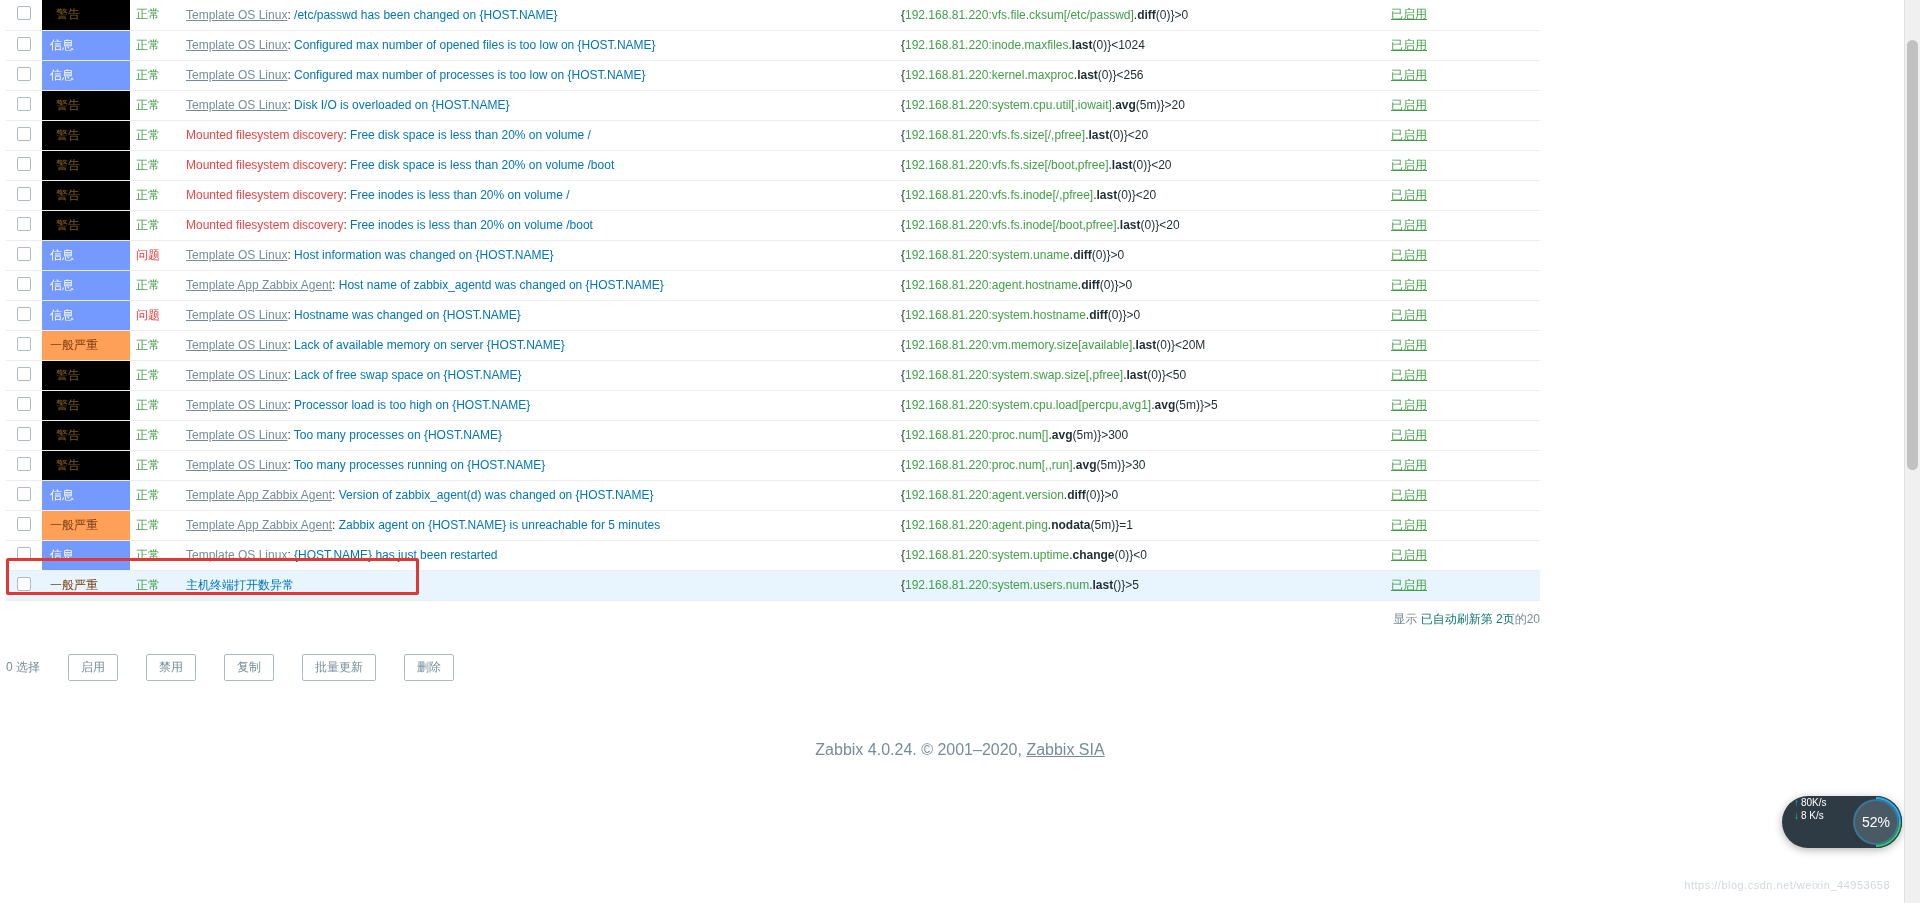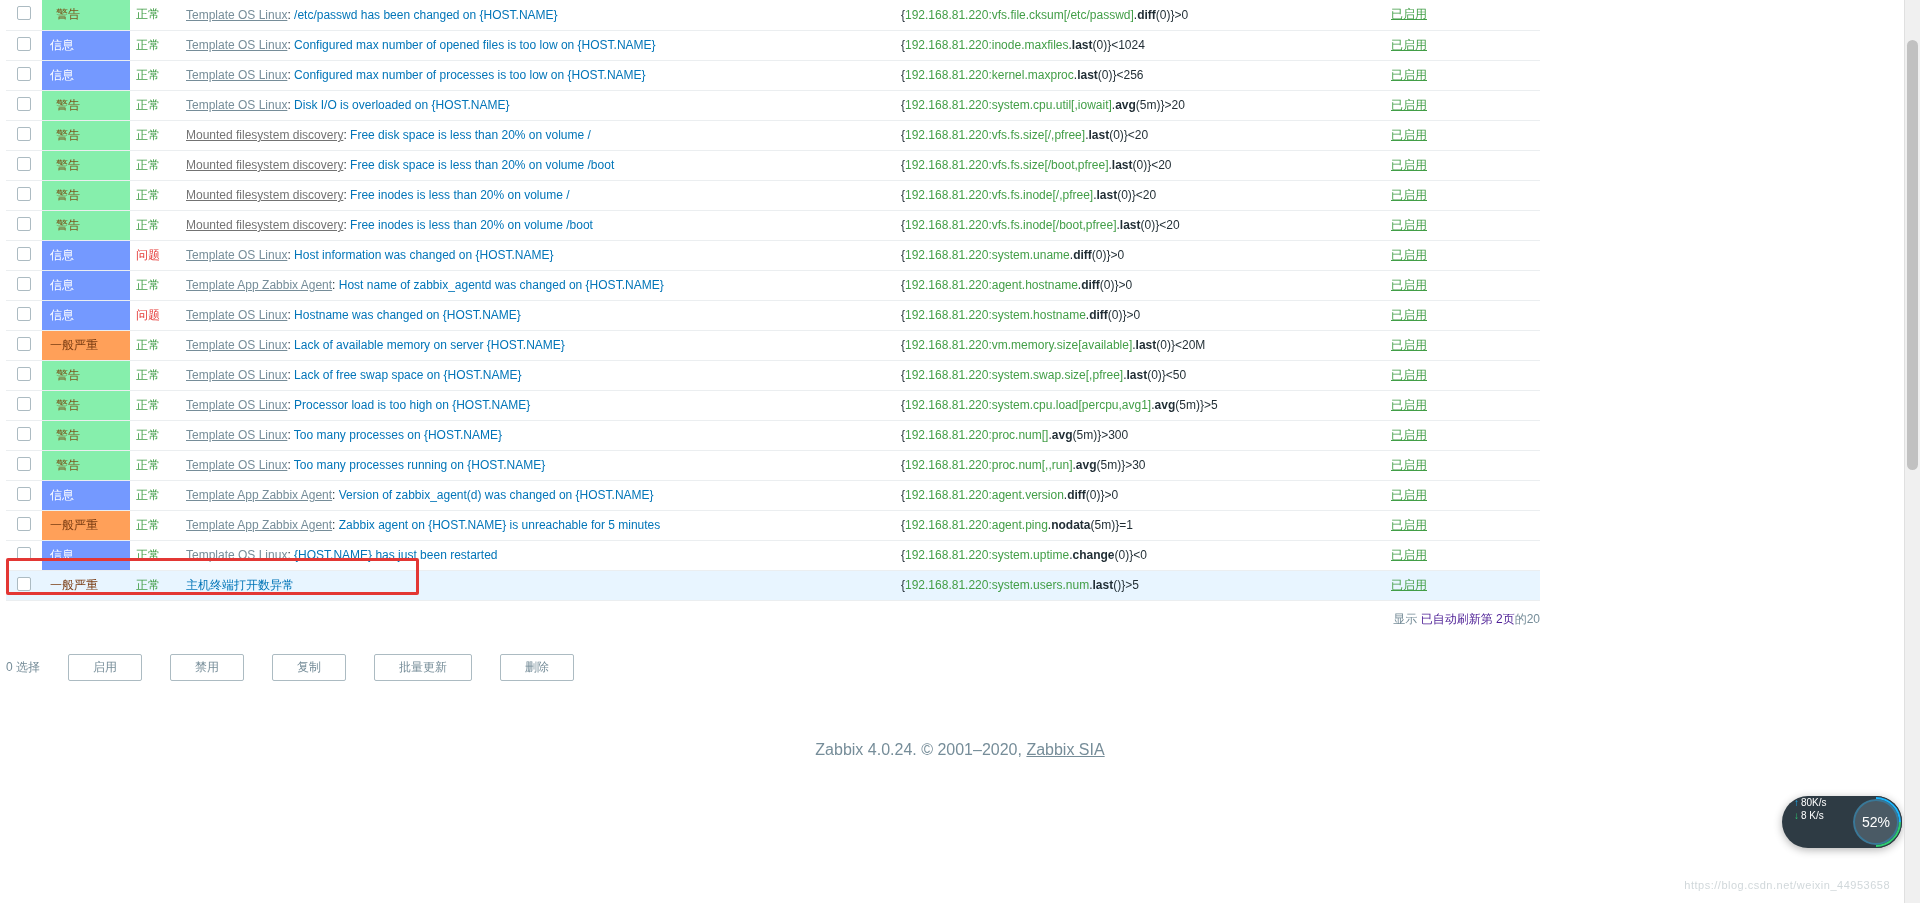--- a/index.html
+++ b/index.html
@@ -18,47 +18,47 @@
     colgroup col.ex { width: 490px; }
     colgroup col.en { width: 155px; }
     tr { border-bottom: 1px solid #ebeef0; height: 30px; }
     td { padding: 4px 6px; vertical-align: middle; white-space: nowrap; overflow: hidden; text-overflow: ellipsis; }
     td.cb { text-align: center; padding: 0 8px; }
     input[type="checkbox"] {
       width: 14px; height: 14px; border: 1px solid #acbbc2; border-radius: 2px;
       appearance: none; background: #fff; cursor: pointer;
     }
     .sev-cell { color: #fff; font-size: 12px; padding-left: 8px; }
-    .sev-warning { background: #86efac; color: #7a5a1e; padding-left: 14px; }
+    .sev-warning { background: #000000; color: #7a5a1e; padding-left: 14px; }
     .sev-info    { background: #7499ff; color: #fff; }
     .sev-avg     { background: #ffa059; color: #7a3c12; }
     .sev-cell span { display: inline-block; }
     .st-ok   { color: #429e47; }
     .st-prob { color: #e33734; }
     .link     { color: #0275b8; text-decoration: none; }
     .linku    { color: #768d99; text-decoration: underline; cursor: pointer; }
-    .linkred  { color: #737373; text-decoration: underline; cursor: pointer; }
+    .linkred  { color: #ef4444; cursor: pointer; }
     .green    { color: #429e47; }
     .expr b   { font-weight: bold; color: #1f2c33; }
     .enabled-link { color: #429e47; text-decoration: underline; cursor: pointer; }
     .highlight-box {
       position: absolute; left: 0; top: 558px; width: 413px; height: 37px;
       border: 3px solid #e33734; border-radius: 2px; pointer-events: none;
     }
     .row-hi td { background: #e8f5ff; }
     .summary {
       text-align: right; padding: 10px 0 20px 0; color: #768d99; font-size: 12px;
     }
     .actionbar {
       display: flex; gap: 28px; align-items: center; padding: 6px 0 20px 6px;
       color: #768d99;
     }
     .btn {
       background: #fff; border: 1px solid #acbbc2; color: #768d99;
-      padding: 4px 24px; font-size: 12px; cursor: not-allowed; border-radius: 2px;
+      padding: 4px 12px; font-size: 12px; cursor: not-allowed; border-radius: 2px;
     }
     .footer {
       text-align: center; color: #768d99; padding: 40px 0 20px 0; font-size: 16px;
     }
     .footer a { color: #768d99; text-decoration: underline; cursor: pointer; }
     
     .netwidget {
       position: fixed; right: 18px; bottom: 55px; width: 120px; height: 52px;
       background: #2e3b44; border-radius: 26px; display: flex; align-items: flex-start;
       color: #fff; font-size: 10px; box-shadow: 0 2px 8px rgba(0,0,0,0.3);
@@ -263,21 +263,21 @@
           <td class="sev-cell sev-avg"><span>一般严重</span></td>
           <td><span class="st-ok">正常</span></td>
           <td><a class="link">主机终端打开数异常</a></td>
           <td class="expr">{<a class="link green">192.168.81.220:system.users.num</a>.<b>last</b>()}&gt;5</td>
           <td><a class="enabled-link">已启用</a></td>
         </tr>
       </tbody>
   </table>
   <div class="highlight-box"></div>
   <div class="summary">
-    <span>显示 </span><span style="color:#4c1d95">已自动刷新第 2页</span><span>的20</span>
+    <span>显示 </span><span style="color:#0f766e">已自动刷新第 2页</span><span>的20</span>
   </div>
 </div>
 
 <div class="actionbar">
   <span>0 选择</span>
   <button class="btn">启用</button>
   <button class="btn">禁用</button>
   <button class="btn">复制</button>
   <button class="btn">批量更新</button>
   <button class="btn">删除</button>

